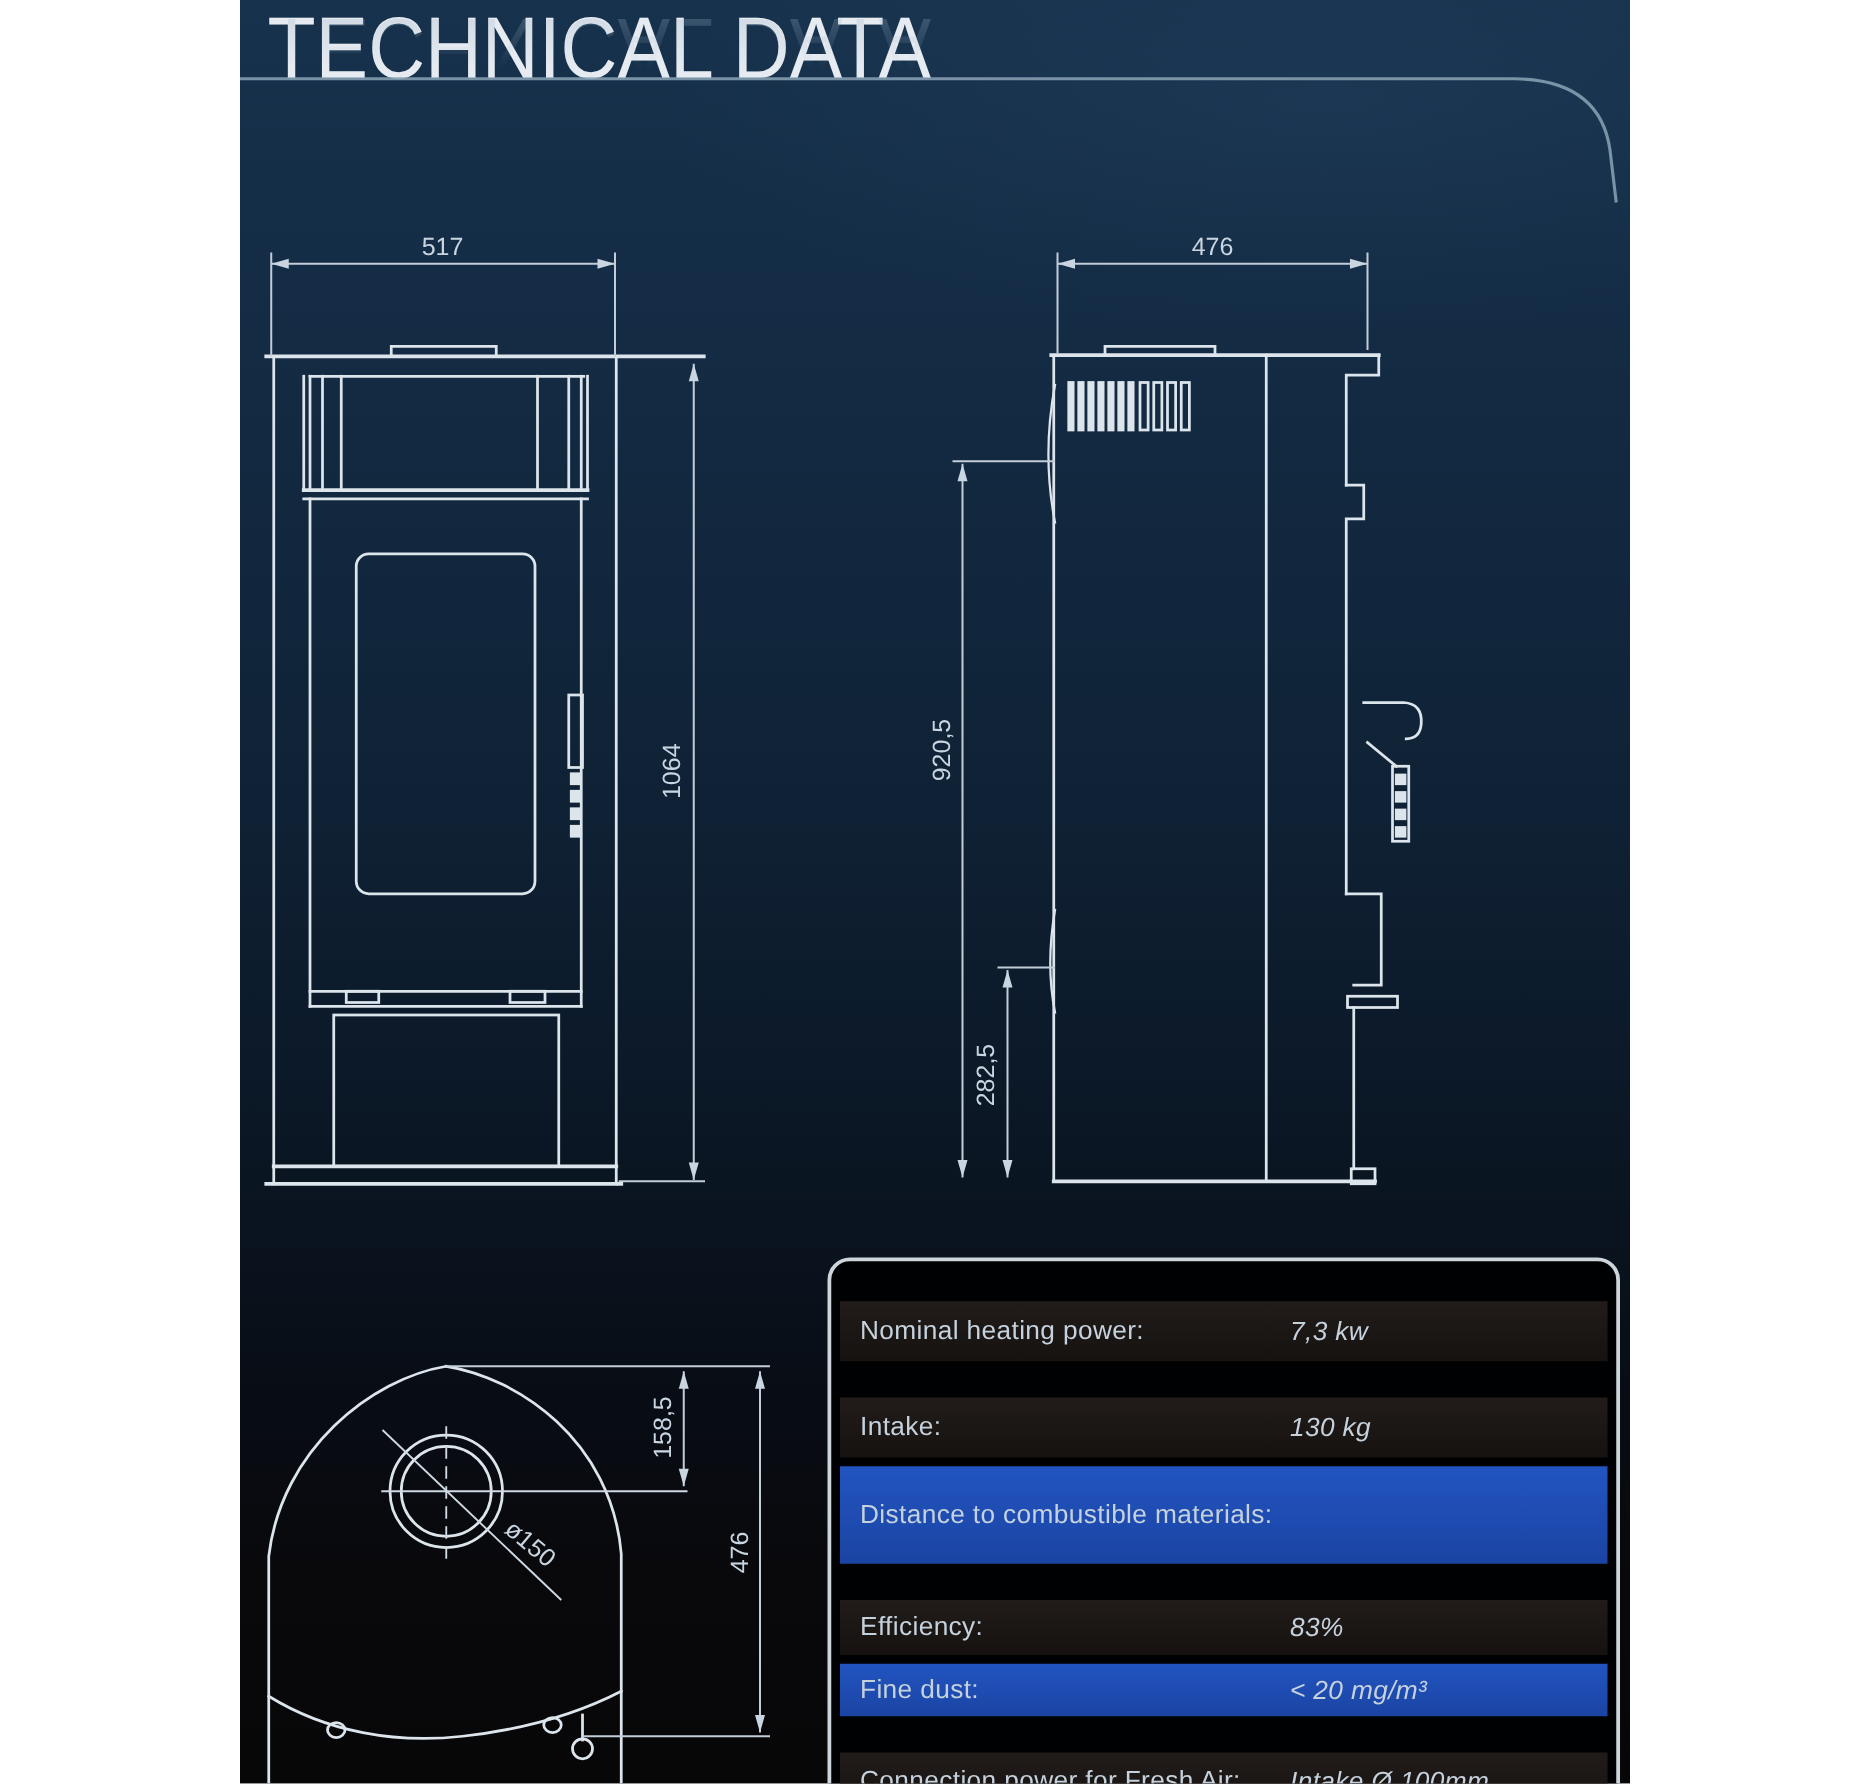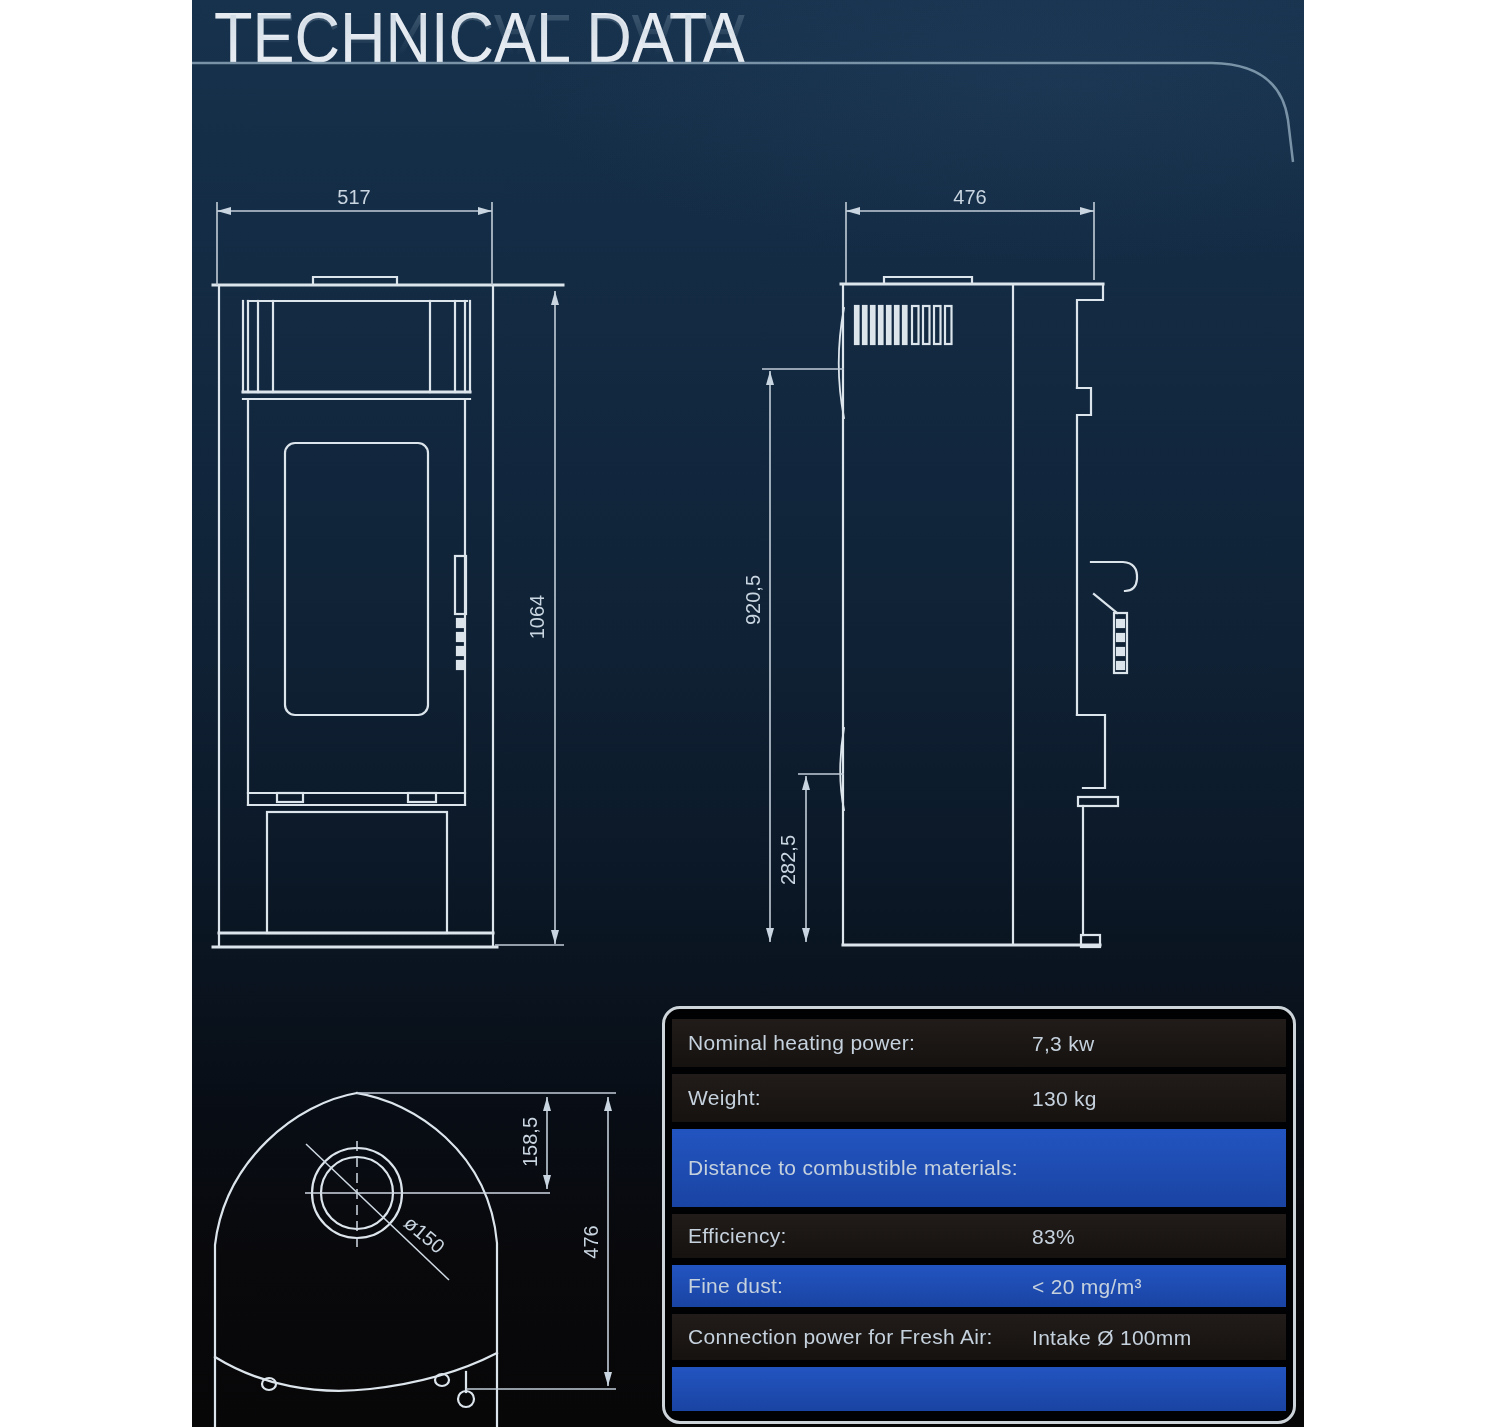--- a/index.html
+++ b/index.html
@@ -34,24 +34,24 @@
   
   .spec-table{
     position:absolute;left:470px;top:1006px;width:634px;box-sizing:border-box;
     background:#000102;border:3px solid #ced5da;border-radius:18px;
     padding:10px 7px;display:flex;flex-direction:column;gap:7px;
   }
   .spec-row{
     display:flex;align-items:center;box-sizing:border-box;
     padding-left:16px;color:#c5d1dd;font-size:21px;letter-spacing:.3px;
   }
-  .row-dark{background:linear-gradient(180deg,#211c19 0%,#161210 100%);}
+  .row-dark{background:linear-gradient(180deg,#211c19 0%,#161210 100%);margin-top:22px;}
   .row-blue{background:linear-gradient(180deg,#2254c0 0%,#1a44a3 100%);}
   .spec-label{flex:0 0 344px;}
-  .spec-value{flex:1;white-space:pre-line;line-height:29px;}
+  .spec-value{flex:1;white-space:pre-line;line-height:29px;font-style:italic;}
   .h48{height:48px}.h42{height:42px}.h78{height:78px}.h44{height:44px}.h46{height:46px}
 </style>
 </head>
 <body>
 
 <div class="page">
   <div class="panel">
 
     <div class="title">TECHNICAL DATA</div>
     <div class="title-reflection" aria-hidden="true">TECHNICAL DATA</div>
@@ -225,21 +225,21 @@
       <text class="dimtext" x="406" y="1242" text-anchor="middle" transform="rotate(-90 406 1242)">476</text>
       <text class="dimtext" x="228" y="1240" text-anchor="middle" transform="rotate(40 228 1240)">ø150</text>
     </svg>
 
     <div class="spec-table">
       <div class="spec-row row-dark h48">
         <div class="spec-label">Nominal heating power:</div>
         <div class="spec-value">7,3 kw</div>
       </div>
       <div class="spec-row row-dark h48">
-        <div class="spec-label">Weight:</div>
+        <div class="spec-label">Intake:</div>
         <div class="spec-value">130 kg</div>
       </div>
       <div class="spec-row row-blue h78">
         <div class="spec-label">Distance to combustible materials:</div>
       </div>
       <div class="spec-row row-dark h44">
         <div class="spec-label">Efficiency:</div>
         <div class="spec-value">83%</div>
       </div>
       <div class="spec-row row-blue h42">

